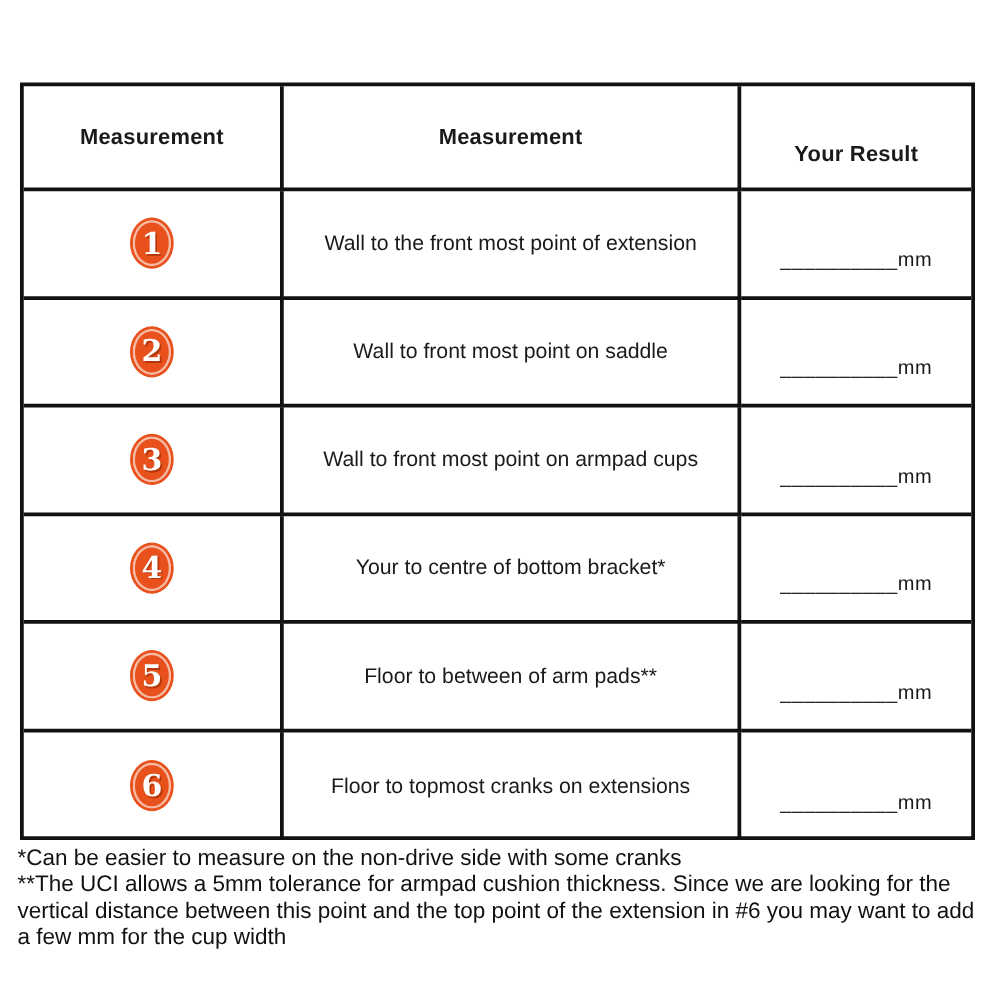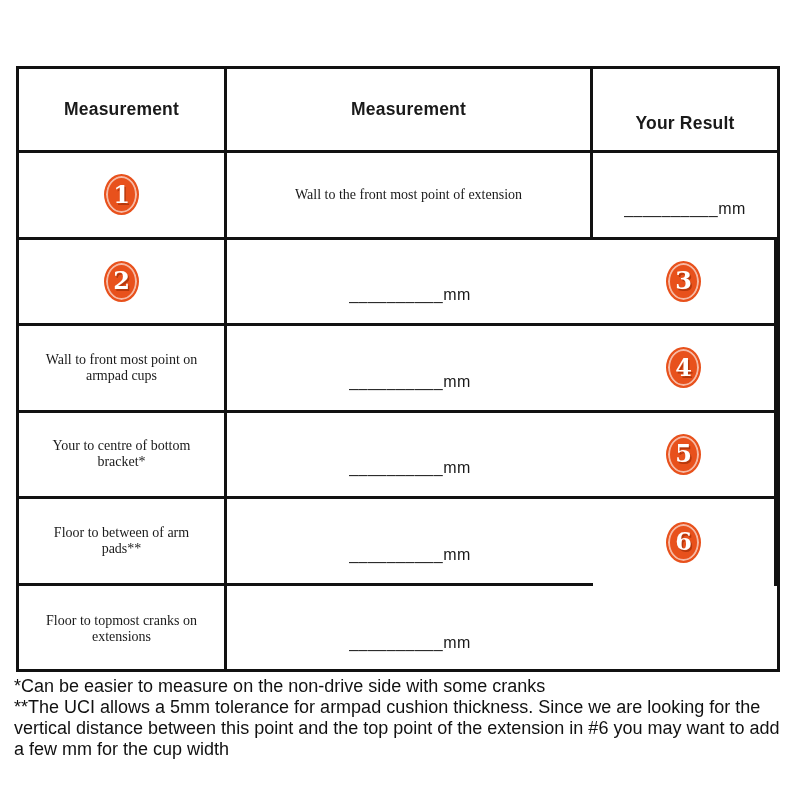--- a/index.html
+++ b/index.html
@@ -31,21 +31,21 @@
     border-right:3px solid var(--line);
     border-bottom:3px solid var(--line);
     display:flex;align-items:center;justify-content:center;
     text-align:center;
     box-sizing:border-box;
     padding:2px 20px;
   }
   .cell.last-col{border-right:none;margin-top:28px;}
   .cell.last-row{border-bottom:none;}
   .header-cell{font-weight:bold;font-size:17.5px;letter-spacing:0.2px;}
-  .desc-cell{font-size:14px;font-family:Liberation Serif, serif;}
+  .desc-cell{font-size:17px;}
   .result-cell{font-size:16px;letter-spacing:0.5px;white-space:nowrap;}
   .badge{
     width:31px;height:37px;
     border-radius:50%;
     background:var(--badge);
     border:2px solid var(--badge);
     box-shadow: inset 0 0 0 2px rgba(255,255,255,0.6);
     display:flex;align-items:center;justify-content:center;
     color:#ffffff;
     font-family:"DejaVu Serif", serif;
@@ -73,20 +73,21 @@
 
     <div class="cell">
       <span class="badge">1</span>
     </div>
     <div class="cell desc-cell">Wall to the front most point of extension</div>
     <div class="cell result-cell last-col">__________mm</div>
 
     <div class="cell">
       <span class="badge">2</span>
     </div>
+    <div class="cell desc-cell">Wall to front most point on saddle</div>
     <div class="cell result-cell last-col">__________mm</div>
 
     <div class="cell">
       <span class="badge">3</span>
     </div>
     <div class="cell desc-cell">Wall to front most point on armpad cups</div>
     <div class="cell result-cell last-col">__________mm</div>
 
     <div class="cell">
       <span class="badge">4</span>

